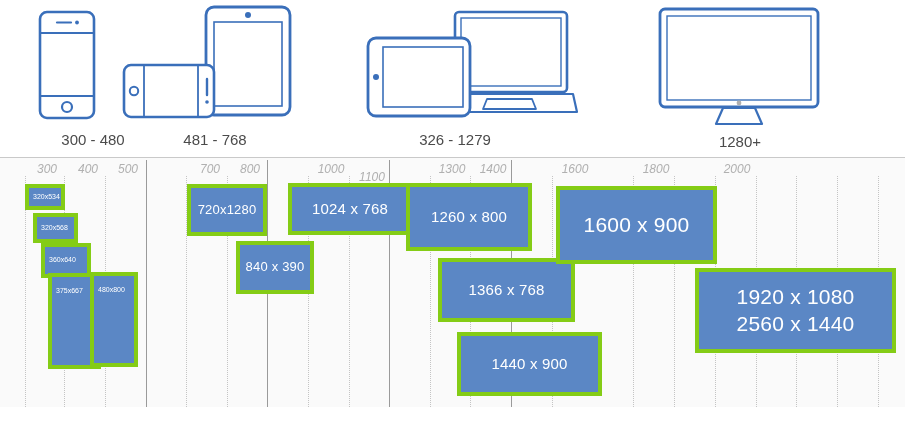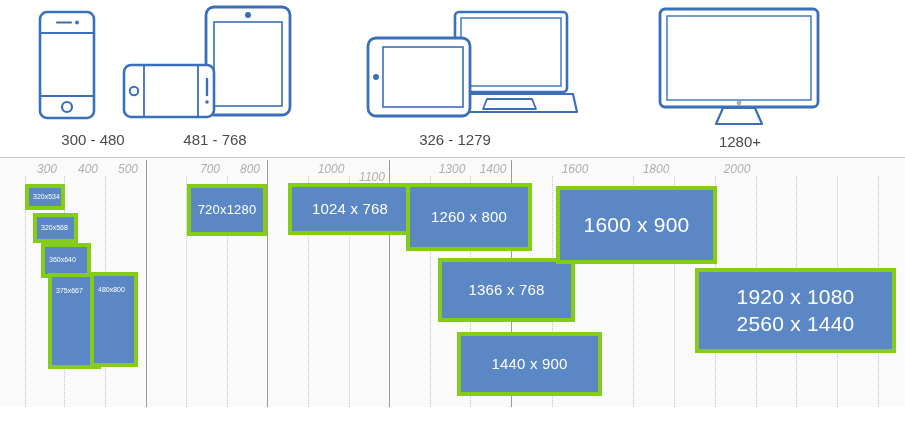--- a/index.html
+++ b/index.html
@@ -200,20 +200,23 @@
   </div>
 
   <div class="res-box tiny align-left align-topmid" style="left:90px;top:272px;width:48px;height:95px;">
     <span class="lines">480x800</span>
   </div>
 
   <div class="res-box small" style="left:187px;top:184px;width:80px;height:52px;">
     <span class="lines">720x1280</span>
   </div>
 
+  <div class="res-box small" style="left:236px;top:241px;width:78px;height:53px;">
+    <span class="lines">840 x 390</span>
+  </div>
 
   <div class="res-box med" style="left:288px;top:183px;width:124px;height:52px;">
     <span class="lines">1024 x 768</span>
   </div>
 
   <div class="res-box med" style="left:406px;top:183px;width:126px;height:68px;">
     <span class="lines">1260 x 800</span>
   </div>
 
   <div class="res-box med" style="left:438px;top:258px;width:137px;height:64px;">

